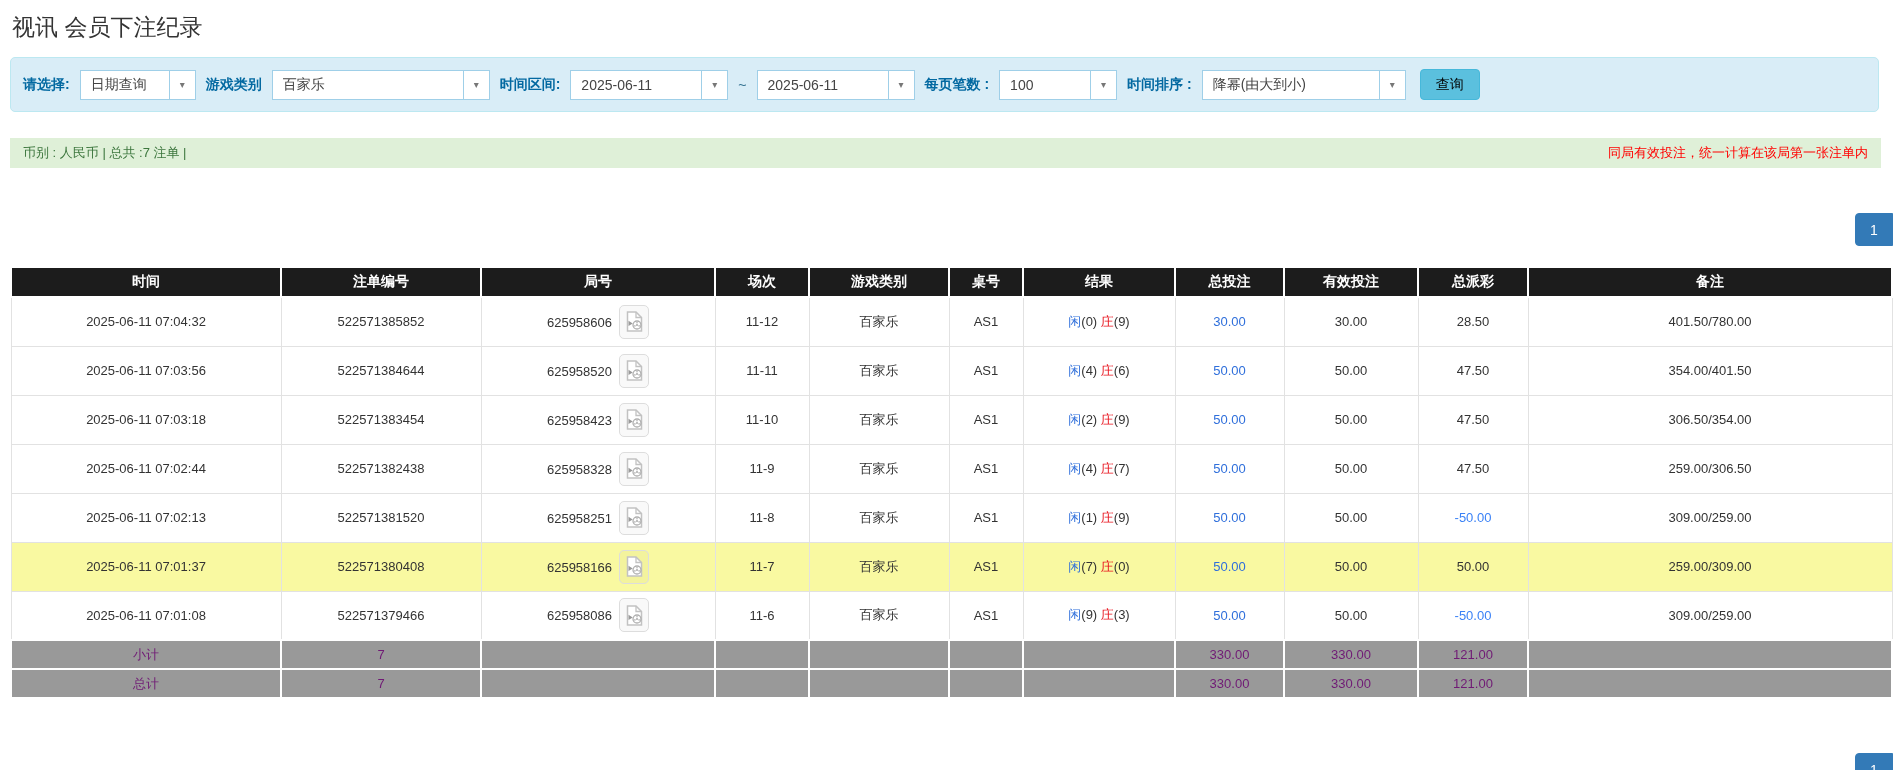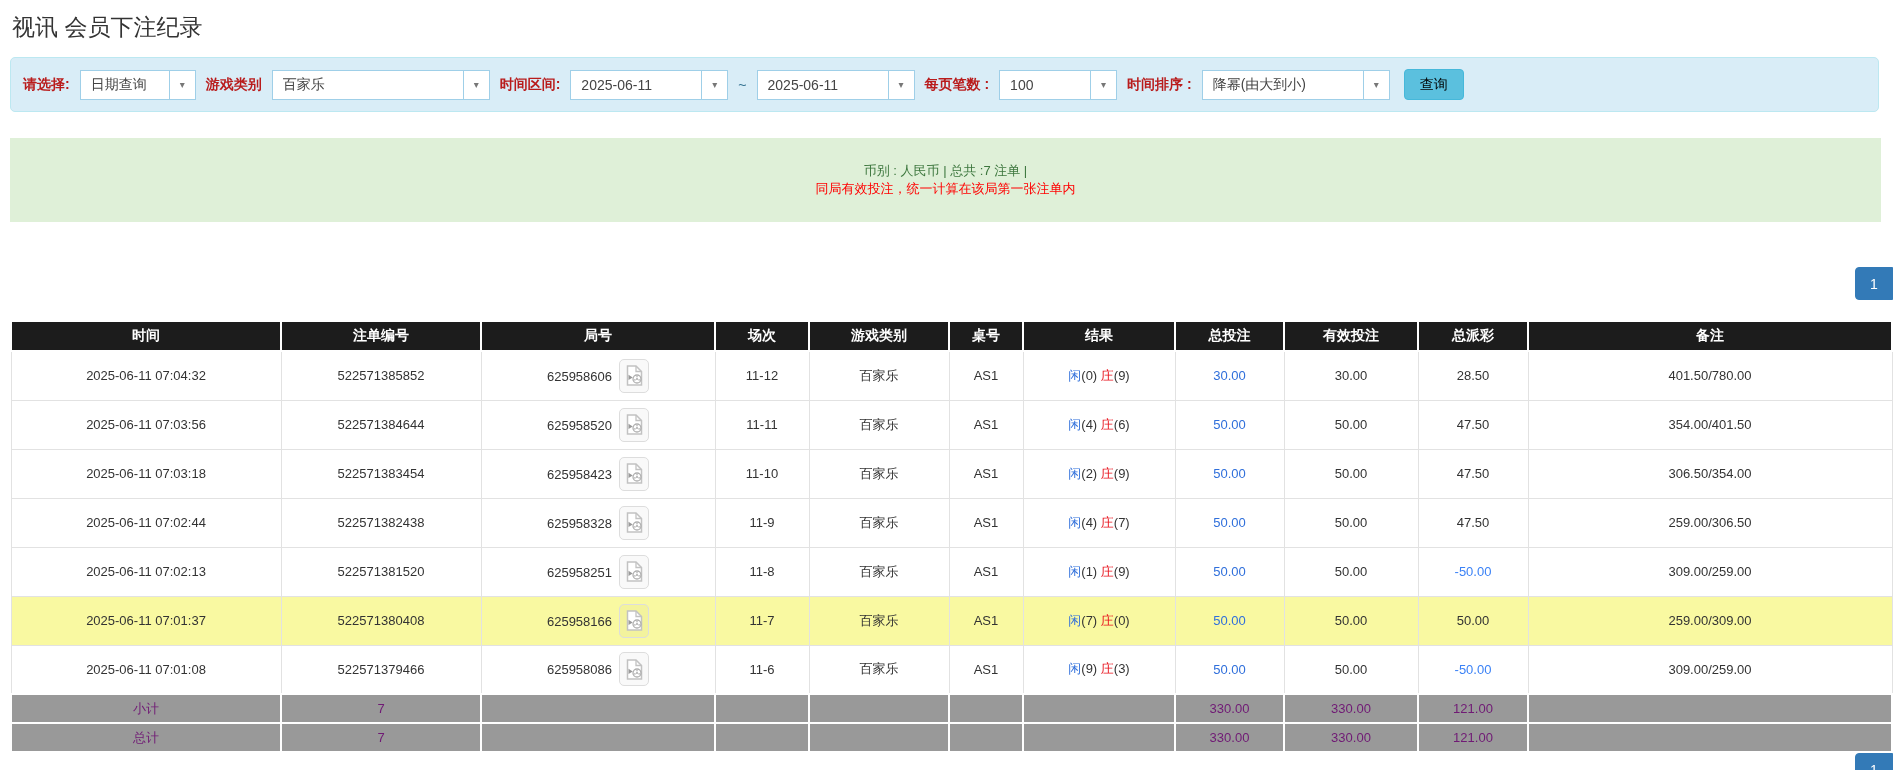--- a/index.html
+++ b/index.html
@@ -9,42 +9,41 @@
     background:#fff; font-family:"Liberation Sans", sans-serif; color:#333;
   }
   .page-title { font-size:23px; font-weight:400; color:#333; margin:12px 0 0 12px; }
 
   
   .filter-panel {
     margin:14px 14px 0 10px; background:#d9edf7; border:1px solid #bce8f1;
     border-radius:5px; padding:11px 12px; display:flex; align-items:center;
     gap:10px; font-size:14px;
   }
-  .flabel { color:#b91c1c; font-weight:bold; white-space:nowrap; }
+  .flabel { color:#0369a1; font-weight:bold; white-space:nowrap; }
   .sel {
     display:flex; align-items:stretch; background:#fff;
     border:1px solid #9fcfe8; height:30px; cursor:pointer;
   }
   .sel .txt { display:flex; align-items:center; padding:0 10px; color:#444; flex:1; white-space:nowrap; overflow:hidden; }
   .sel .arr { width:26px; border-left:1px solid #9fcfe8; display:flex; align-items:center; justify-content:center; color:#777; font-size:10px; }
   .w-qt { width:116px; } .w-game { width:218px; } .w-date { width:158px; }
-  .w-size { width:118px; } .w-sort { width:188px; }
+  .w-size { width:118px; } .w-sort { width:204px; }
   .tilde { color:#31708f; }
   .btn-search {
     background:#5bc0de; border:1px solid #46b8da; color:#000000; border-radius:4px;
     height:31px; padding:0 15px; font-size:14px; cursor:pointer; margin-left:4px;
     font-family:"Liberation Sans", sans-serif;
   }
 
   
   .summary-bar {
     margin:26px 12px 0 10px; background:#dff0d8; border:1px solid #dff0d8;
-    padding:23px 12px; display:flex; justify-content:space-between; align-items:center;
+    padding:5px 12px; display:flex; justify-content:space-between; align-items:center;
     font-size:13px;
-    flex-direction:column;
   }
   .summary-left { color:#3c763d; }
   .summary-right { color:#ff0000; }
 
   
   .pager-top { display:flex; justify-content:flex-end; margin-top:45px; }
   .page-btn {
     min-width:38px; height:33px; background:#337ab7; border:1px solid #337ab7;
     color:#fff; display:flex; align-items:center; justify-content:center;
     font-size:14px; border-radius:4px 0 0 4px; cursor:pointer;

